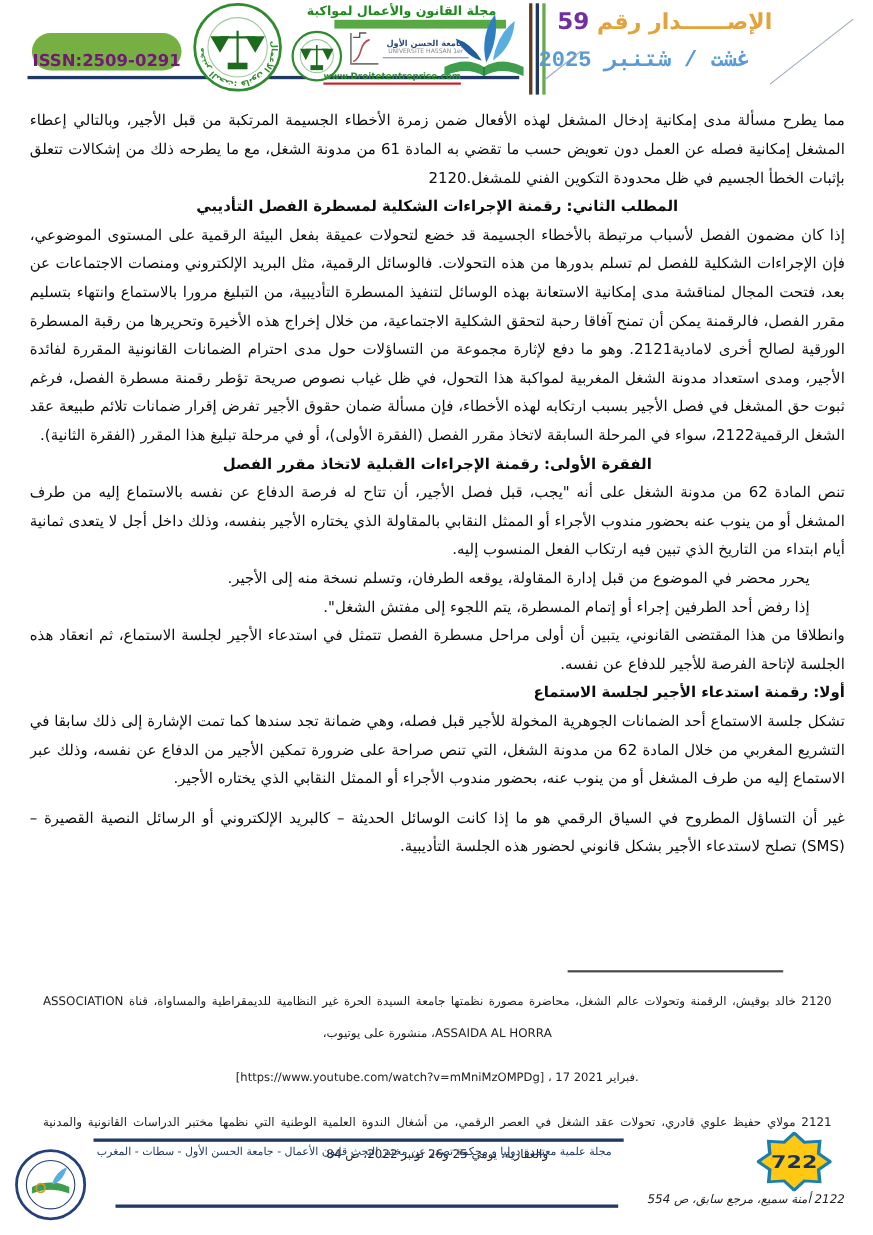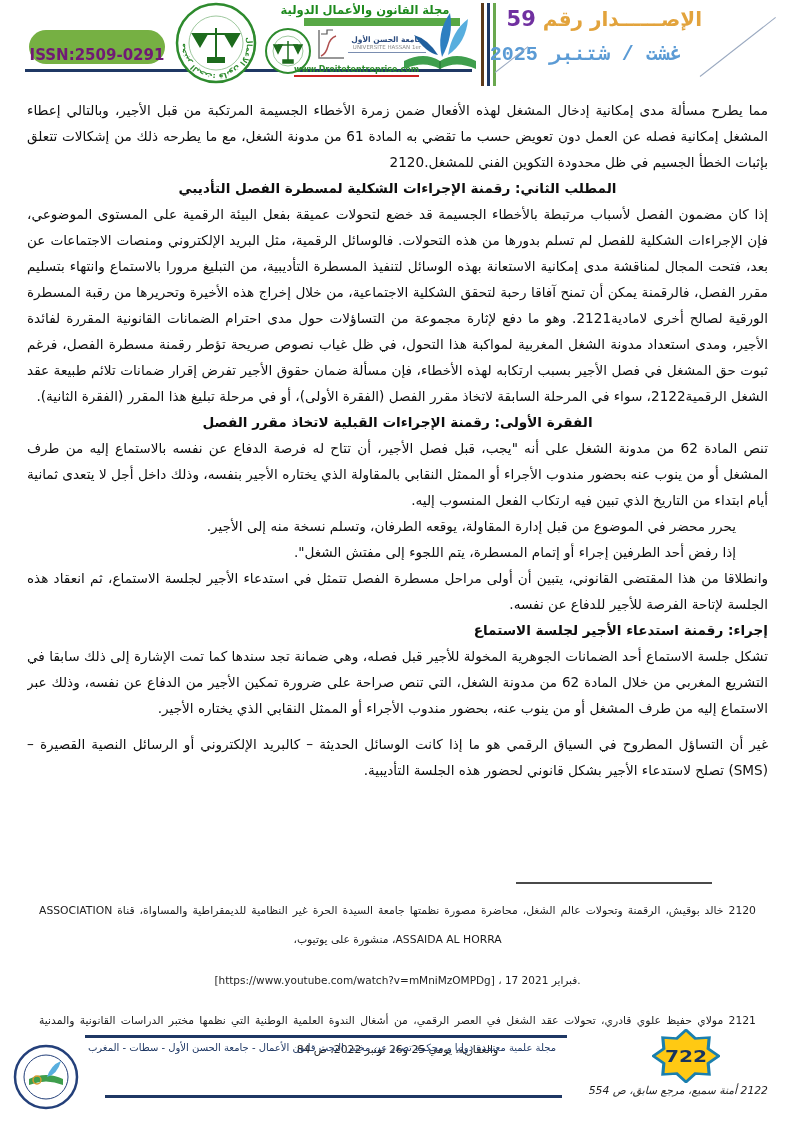--- a/index.html
+++ b/index.html
@@ -67,21 +67,21 @@
   .fn-url{direction:ltr;text-align:center;line-height:29px;margin:0;font-size:10.5px;}
   .fn-m{margin-top:11px;}
   .fn-center{text-align:right;line-height:29px;margin:0;font-style:italic;}
   
   .footer-rule-top{position:absolute;left:85px;top:1035px;width:482px;height:3px;background:var(--navy);}
   .footer-line1{position:absolute;left:60px;top:1042px;width:524px;direction:rtl;text-align:center;
                 font-weight:normal;font-size:10px;color:var(--navy);}
   .footer-line2{position:absolute;left:60px;top:1070px;width:524px;direction:rtl;text-align:center;
                 font-weight:bold;font-size:12.3px;color:var(--navy);}
   .footer-rule-bottom{position:absolute;left:105px;top:1095px;width:457px;height:3px;background:var(--navy);}
-  .page-badge{position:absolute;left:652px;top:1029px;width:68px;height:54px;}
+  .page-badge{position:absolute;left:688px;top:1029px;width:68px;height:54px;}
   .footer-logo{position:absolute;left:13px;top:1043px;width:66px;height:68px;}
 </style>
 </head>
 <body>
 
 <div class="page">
 
   <div class="issn-pill">
     <span>ISSN:2509-0291</span>
   </div>
@@ -101,21 +101,21 @@
         <line x1="41" y1="26" x2="41" y2="56"></line>
         <line x1="25" y1="32" x2="57" y2="32"></line>
         <path d="M18,32 L32,32 L25,44 Z" fill="#1d6b1d"></path>
         <path d="M50,32 L64,32 L57,44 Z" fill="#1d6b1d"></path>
         <rect x="33" y="56" width="16" height="4" fill="#1d6b1d"></rect>
       </g>
     </svg>
   </div>
 
   <div class="journal-logo">
-    <div class="jl-title">مجلة القانون والأعمال الدولية</div>
+    <div class="jl-title">مجلة القانون والأعمال لمواكبة</div>
     <div class="jl-bar"></div>
     <div class="jl-circle">
       <svg viewBox="0 0 48 48" width="48" height="48">
         <circle cx="24" cy="24" r="22" fill="#ffffff" stroke="#2e8b2e" stroke-width="2"></circle>
         <circle cx="24" cy="24" r="15" fill="none" stroke="#9fc99f" stroke-width="1"></circle>
         <g stroke="#1d6b1d" stroke-width="1.5" fill="#1d6b1d">
           <line x1="24" y1="14" x2="24" y2="33"></line>
           <line x1="14" y1="18" x2="34" y2="18"></line>
           <path d="M10,18 L18,18 L14,26 Z"></path>
           <path d="M30,18 L38,18 L34,26 Z"></path>
@@ -160,21 +160,21 @@
 
   <div class="body-text">
     <p>مما يطرح مسألة مدى إمكانية إدخال المشغل لهذه الأفعال ضمن زمرة الأخطاء الجسيمة المرتكبة من قبل الأجير، وبالتالي إعطاء المشغل إمكانية فصله عن العمل دون تعويض حسب ما تقضي به المادة 61 من مدونة الشغل، مع ما يطرحه ذلك من إشكالات تتعلق بإثبات الخطأ الجسيم في ظل محدودة التكوين الفني للمشغل.2120</p>
     <p class="h-center">المطلب الثاني: رقمنة الإجراءات الشكلية لمسطرة الفصل التأديبي</p>
     <p>إذا كان مضمون الفصل لأسباب مرتبطة بالأخطاء الجسيمة قد خضع لتحولات عميقة بفعل البيئة الرقمية على المستوى الموضوعي، فإن الإجراءات الشكلية للفصل لم تسلم بدورها من هذه التحولات. فالوسائل الرقمية، مثل البريد الإلكتروني ومنصات الاجتماعات عن بعد، فتحت المجال لمناقشة مدى إمكانية الاستعانة بهذه الوسائل لتنفيذ المسطرة التأديبية، من التبليغ مرورا بالاستماع وانتهاء بتسليم مقرر الفصل، فالرقمنة يمكن أن تمنح آفاقا رحبة لتحقق الشكلية الاجتماعية، من خلال إخراج هذه الأخيرة وتحريرها من رقبة المسطرة الورقية لصالح أخرى لامادية2121. وهو ما دفع لإثارة مجموعة من التساؤلات حول مدى احترام الضمانات القانونية المقررة لفائدة الأجير، ومدى استعداد مدونة الشغل المغربية لمواكبة هذا التحول، في ظل غياب نصوص صريحة تؤطر رقمنة مسطرة الفصل، فرغم ثبوت حق المشغل في فصل الأجير بسبب ارتكابه لهذه الأخطاء، فإن مسألة ضمان حقوق الأجير تفرض إقرار ضمانات تلائم طبيعة عقد الشغل الرقمية2122، سواء في المرحلة السابقة لاتخاذ مقرر الفصل (الفقرة الأولى)، أو في مرحلة تبليغ هذا المقرر (الفقرة الثانية).</p>
     <p class="h-center">الفقرة الأولى: رقمنة الإجراءات القبلية لاتخاذ مقرر الفصل</p>
     <p>تنص المادة 62 من مدونة الشغل على أنه "يجب، قبل فصل الأجير، أن تتاح له فرصة الدفاع عن نفسه بالاستماع إليه من طرف المشغل أو من ينوب عنه بحضور مندوب الأجراء أو الممثل النقابي بالمقاولة الذي يختاره الأجير بنفسه، وذلك داخل أجل لا يتعدى ثمانية أيام ابتداء من التاريخ الذي تبين فيه ارتكاب الفعل المنسوب إليه.</p>
     <p class="quote-indent">يحرر محضر في الموضوع من قبل إدارة المقاولة، يوقعه الطرفان، وتسلم نسخة منه إلى الأجير.</p>
     <p class="quote-indent">إذا رفض أحد الطرفين إجراء أو إتمام المسطرة، يتم اللجوء إلى مفتش الشغل".</p>
     <p>وانطلاقا من هذا المقتضى القانوني، يتبين أن أولى مراحل مسطرة الفصل تتمثل في استدعاء الأجير لجلسة الاستماع، ثم انعقاد هذه الجلسة لإتاحة الفرصة للأجير للدفاع عن نفسه.</p>
-    <p class="h-right">إجراء: رقمنة استدعاء الأجير لجلسة الاستماع</p>
+    <p class="h-right">أولا: رقمنة استدعاء الأجير لجلسة الاستماع</p>
     <p>تشكل جلسة الاستماع أحد الضمانات الجوهرية المخولة للأجير قبل فصله، وهي ضمانة تجد سندها كما تمت الإشارة إلى ذلك سابقا في التشريع المغربي من خلال المادة 62 من مدونة الشغل، التي تنص صراحة على ضرورة تمكين الأجير من الدفاع عن نفسه، وذلك عبر الاستماع إليه من طرف المشغل أو من ينوب عنه، بحضور مندوب الأجراء أو الممثل النقابي الذي يختاره الأجير.</p>
     <p class="gap-top">غير أن التساؤل المطروح في السياق الرقمي هو ما إذا كانت الوسائل الحديثة – كالبريد الإلكتروني أو الرسائل النصية القصيرة – (SMS) تصلح لاستدعاء الأجير بشكل قانوني لحضور هذه الجلسة التأديبية.</p>
   </div>
 
   <div class="footnotes">
     <div class="fn-sep"></div>
     <p class="fn-just">2120 خالد بوقيش، الرقمنة وتحولات عالم الشغل، محاضرة مصورة نظمتها جامعة السيدة الحرة غير النظامية للديمقراطية والمساواة، قناة ASSOCIATION ASSAIDA AL HORRA، منشورة على يوتيوب،</p>
     <p class="fn-url">[https://www.youtube.com/watch?v=mMniMzOMPDg] ، 17 فبراير 2021.</p>
     <p class="fn-just fn-m">2121 مولاي حفيظ علوي قادري، تحولات عقد الشغل في العصر الرقمي، من أشغال الندوة العلمية الوطنية التي نظمها مختبر الدراسات القانونية والمدنية والعقارية، يومي 25 و26 نونبر 2022، ص 84</p>
     <p class="fn-center">2122 أمنة سميع، مرجع سابق، ص 554</p>

